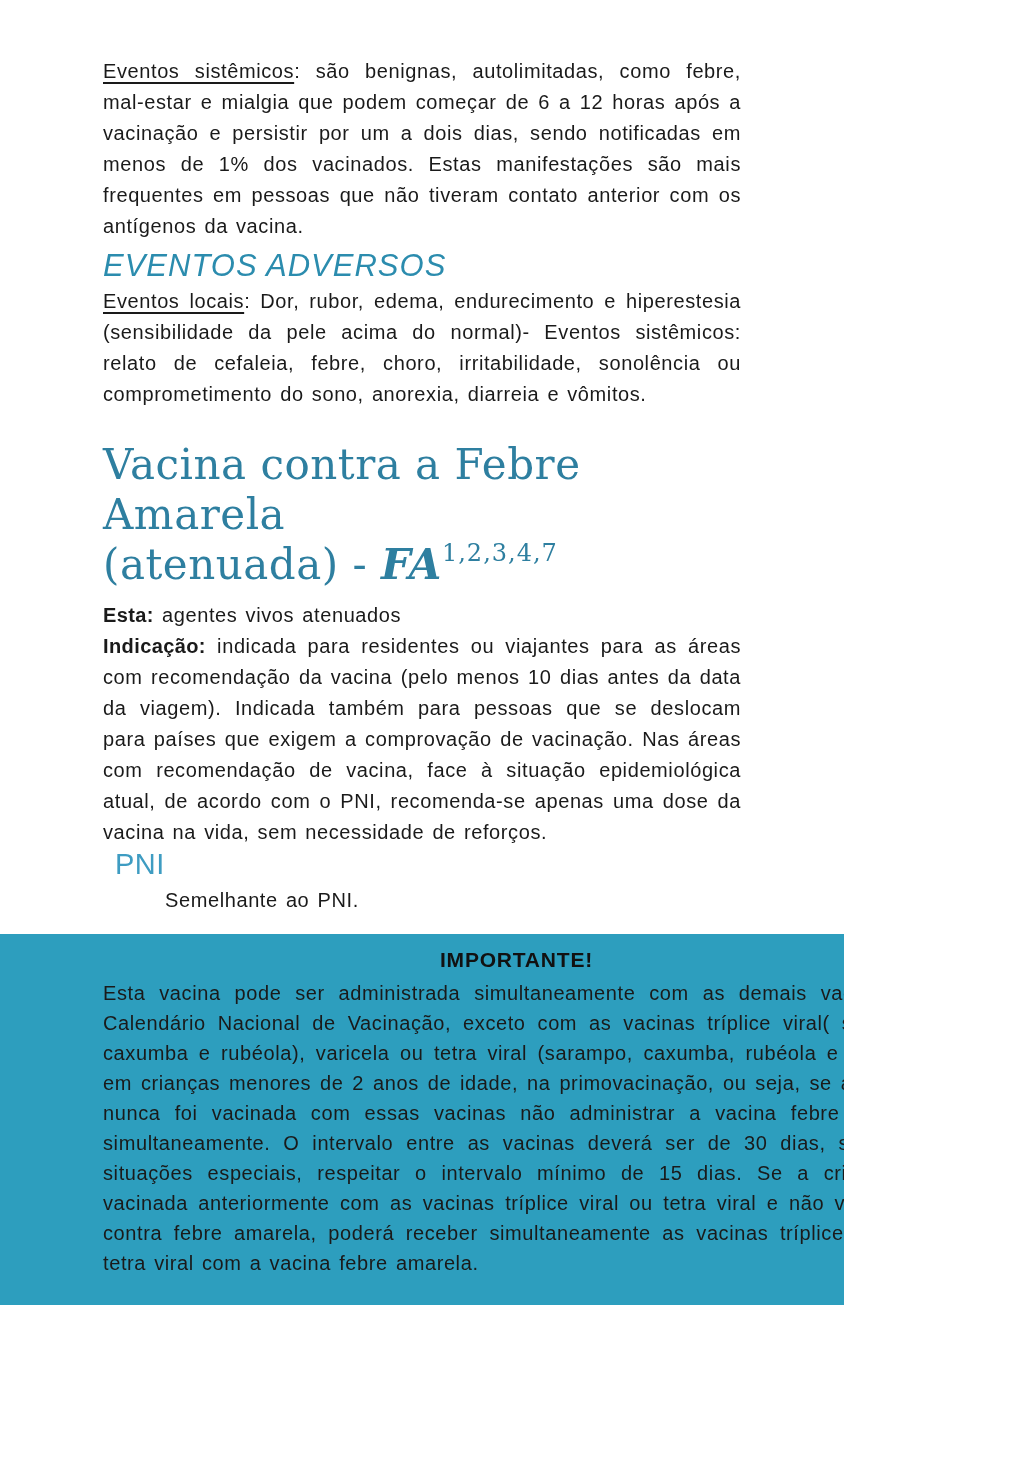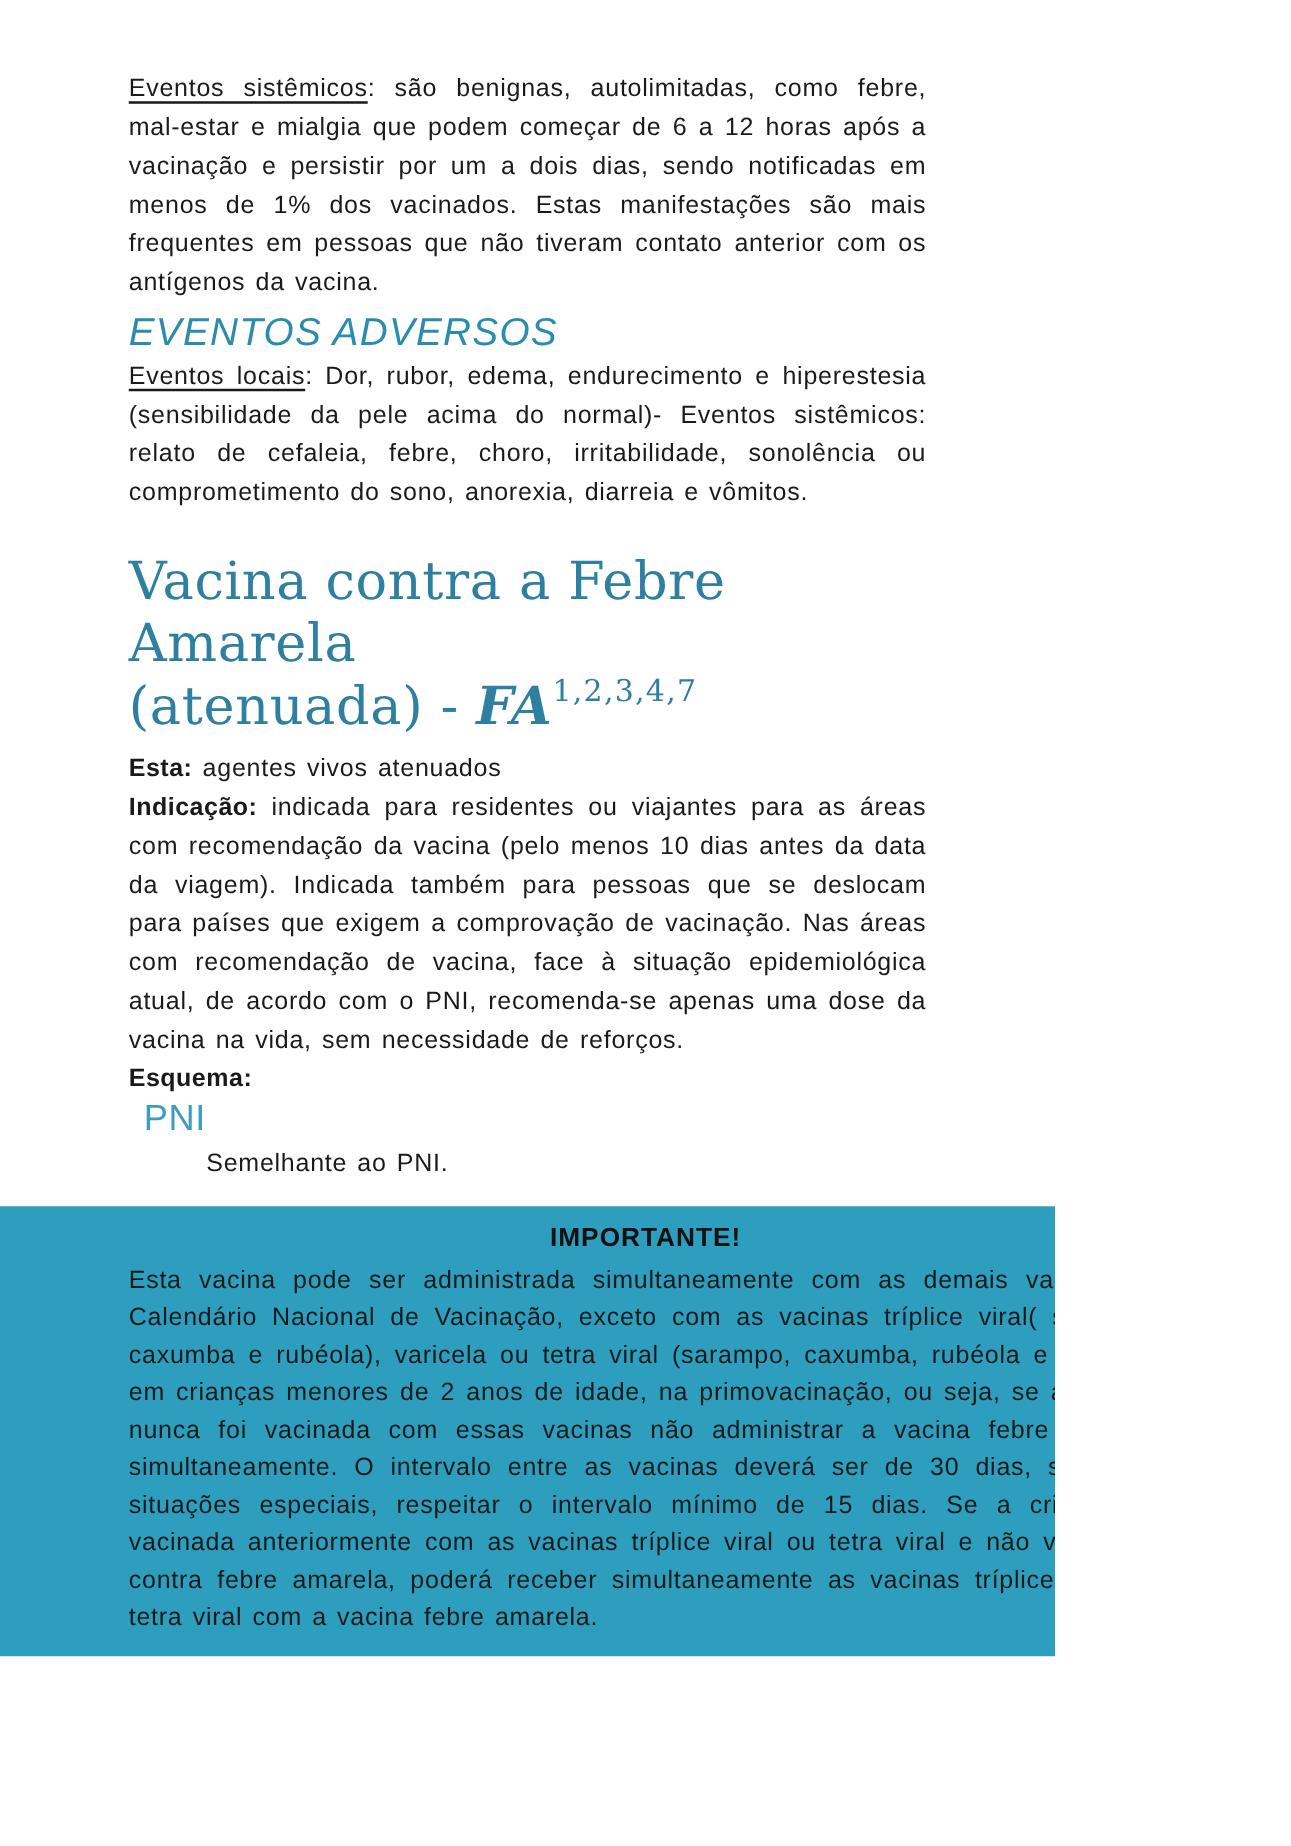--- a/index.html
+++ b/index.html
@@ -51,21 +51,21 @@
     font-size:29px;line-height:33px;
     letter-spacing:0.5px;
     color:var(--blue-label);
   }
   p.indent{text-indent:62px;}
   .important-box{
     margin-top:18px;
     background:var(--box-blue);
     width:1033px;
     box-sizing:border-box;
-    padding:12px 103px 16px 103px;
+    padding:12px 103px 27px 103px;
   }
   .important-box h4{
     margin:0 0 4px 0;
     text-align:center;
     font-size:21px;line-height:28px;
     letter-spacing:0.8px;
     font-weight:700;
     color:#111111;
   }
   .important-box p.body{line-height:30px;}
@@ -80,21 +80,20 @@
 
     <h2 class="adversos">EVENTOS ADVERSOS</h2>
 
     <p class="body"><span class="lead-underline">Eventos locais</span><span>: Dor, rubor, edema, endurecimento e hiperestesia (sensibilidade da pele acima do normal)- Eventos sistêmicos: relato de cefaleia, febre, choro, irritabilidade, sonolência ou comprometimento do sono, anorexia, diarreia e vômitos.</span></p>
 
     <h1 class="vaccine"><span>Vacina contra a Febre Amarela</span><br><span>(atenuada) - </span><span class="abbr">FA</span><sup>1,2,3,4,7</sup></h1>
 
     <div class="fields">
       <p class="body"><b>Esta:</b><span> agentes vivos atenuados</span></p>
       <p class="body"><b>Indicação:</b><span> indicada para residentes ou viajantes para as áreas com recomendação da vacina (pelo menos 10 dias antes da data da viagem). Indicada também para pessoas que se deslocam para países que exigem a comprovação de vacinação. Nas áreas com recomendação de vacina, face à situação epidemiológica atual, de acordo com o PNI, recomenda-se apenas uma dose da vacina na vida, sem necessidade de reforços.</span></p>
-      <p class="body"><b>Esquema:</b></p>
     </div>
 
     <h3 class="blue-label">PNI</h3>
 
     <p class="body indent">Semelhante ao PNI.</p>
 
   </div>
 
   <div class="important-box">
     <h4>IMPORTANTE!</h4>

